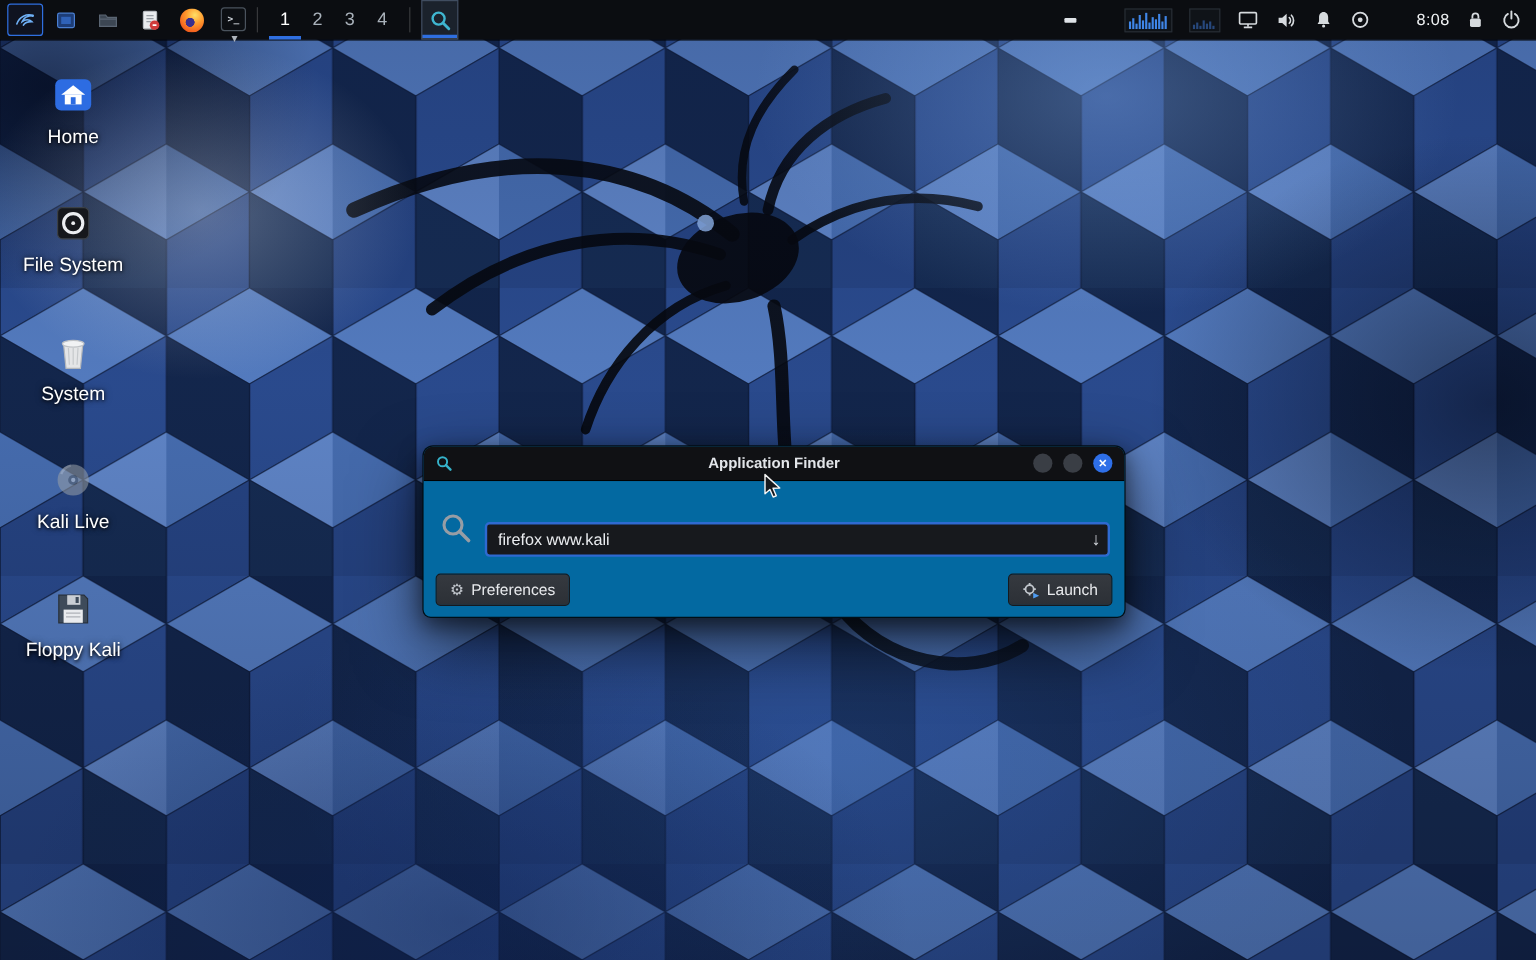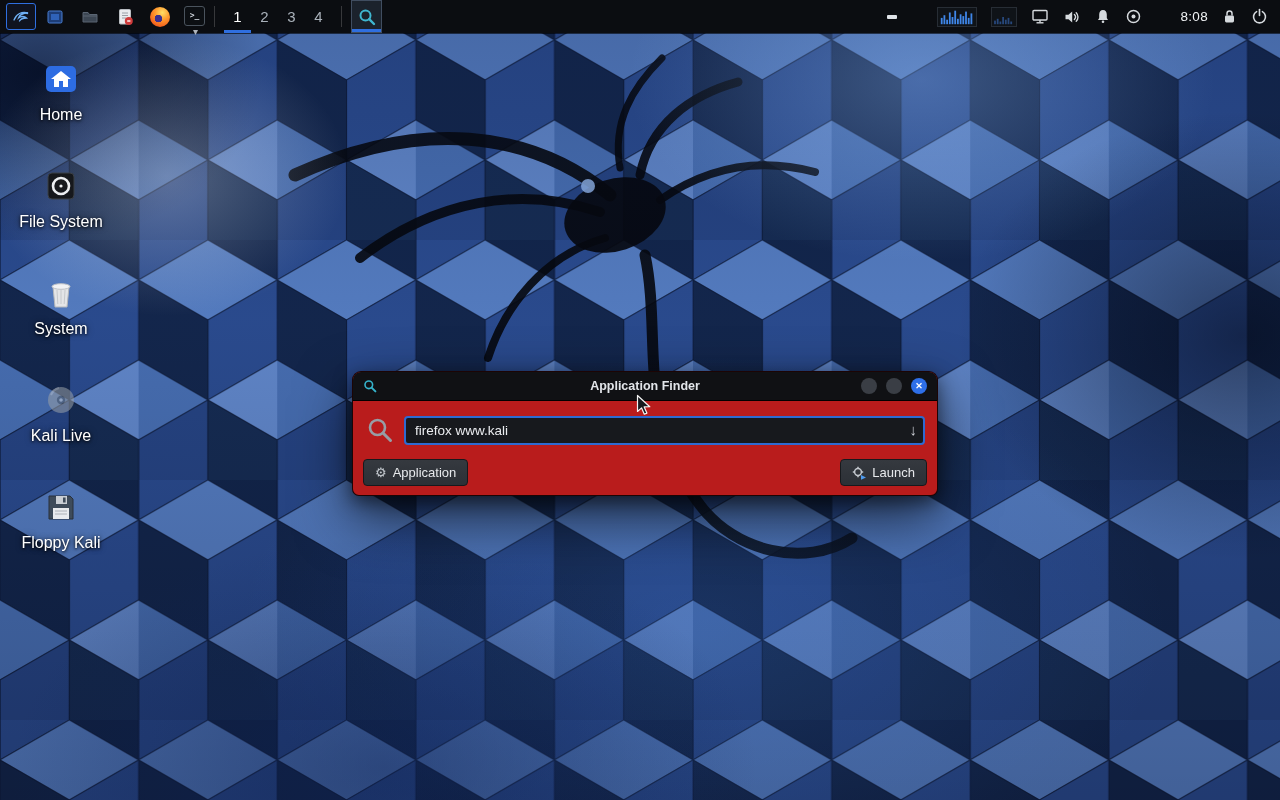--- a/index.html
+++ b/index.html
@@ -55,36 +55,36 @@
   .desk-icons { position:absolute; left:16px; top:56px; width:90px; z-index:5; }
   .desk-item { height:107px; display:flex; flex-direction:column; align-items:center;
     padding-top:6px; gap:10px; cursor:default; }
   .desk-item .glyph { height:34px; display:grid; place-items:center; }
   .desk-item .lbl { color:#ffffff; font-size:16px;
     text-shadow:0 1px 3px rgba(0,0,0,.95), 0 0 6px rgba(0,0,0,.6); }
   .dim { opacity:.55; }
 
   
   .finder { position:absolute; left:352px; top:371px; width:586px; z-index:60;
-    border-radius:9px 9px 7px 7px; background:#b91c1c;
+    border-radius:9px 9px 7px 7px; background:#0369a1;
     border:1px solid rgba(0,0,0,.85);
     box-shadow:0 22px 55px rgba(0,0,0,.62), 0 6px 18px rgba(0,0,0,.5); }
   .titlebar { height:29px; background:#101114; border-radius:8px 8px 0 0;
     display:flex; align-items:center; padding:0 10px; position:relative;
     border-bottom:1px solid #000; }
   .titlebar .title { position:absolute; left:0; right:0; text-align:center;
     font-size:12.5px; font-weight:bold; color:#e2e5e9; pointer-events:none; }
   .win-controls { margin-left:auto; display:flex; align-items:center; gap:9px; }
   .win-dot { width:16px; height:16px; border-radius:50%; background:#3a3e45; }
   .win-close { width:16px; height:16px; border-radius:50%; background:#2e6fe8;
     color:#fff; font-size:9px; font-weight:bold; display:grid; place-items:center;
     line-height:1; }
   .finder-body { padding:14px 10px 9px 10px; }
   .search-row { display:flex; align-items:center; gap:9px; padding:0 2px; }
-  .entry-wrap { flex:1; position:relative; }
+  .entry-wrap { flex:1; position:relative;margin-top:20px; }
   .entry { width:100%; height:29px; background:#17191d; border:2px solid #2e6ad1;
     border-radius:4px; color:#eaecef; font-size:13.5px; padding:0 26px 0 9px;
     outline:none; font-family:"Liberation Sans", sans-serif; }
   .entry-arrow { position:absolute; right:8px; top:50%; transform:translateY(-52%);
     color:#ccd0d6; font-size:15px; cursor:default; }
   .btn-row { display:flex; justify-content:space-between; margin-top:14px; }
   .btn { height:27px; display:inline-flex; align-items:center; gap:6px;
     padding:0 11px; background:linear-gradient(#35393f,#2c3036);
     border:1px solid #17191d; border-radius:4px; color:#e7e9ec; font-size:13px; }
   .gear-glyph { color:#c2c7cd; font-size:13px; line-height:1; }
@@ -359,21 +359,21 @@
       </svg>
       <span class="entry-wrap">
         <input class="entry" type="text" value="firefox www.kali" style="">
         <span class="entry-arrow">↓</span>
       </span>
     </div>
 
     <div class="btn-row">
       <button class="btn">
         <span class="gear-glyph">⚙</span>
-        <span>Application</span>
+        <span>Preferences</span>
       </button>
       <button class="btn">
         <svg width="14" height="14" viewBox="0 0 14 14">
           <circle cx="6" cy="6" r="3.4" fill="none" stroke="#c2c7cd" stroke-width="1.5"></circle>
           <g stroke="#c2c7cd" stroke-width="1.5">
             <line x1="6" y1="0.8" x2="6" y2="2.4"></line>
               <line x1="6" y1="9.6" x2="6" y2="11.2"></line>
             <line x1="0.8" y1="6" x2="2.4" y2="6"></line>
               <line x1="9.6" y1="6" x2="11.2" y2="6"></line>
           </g>

